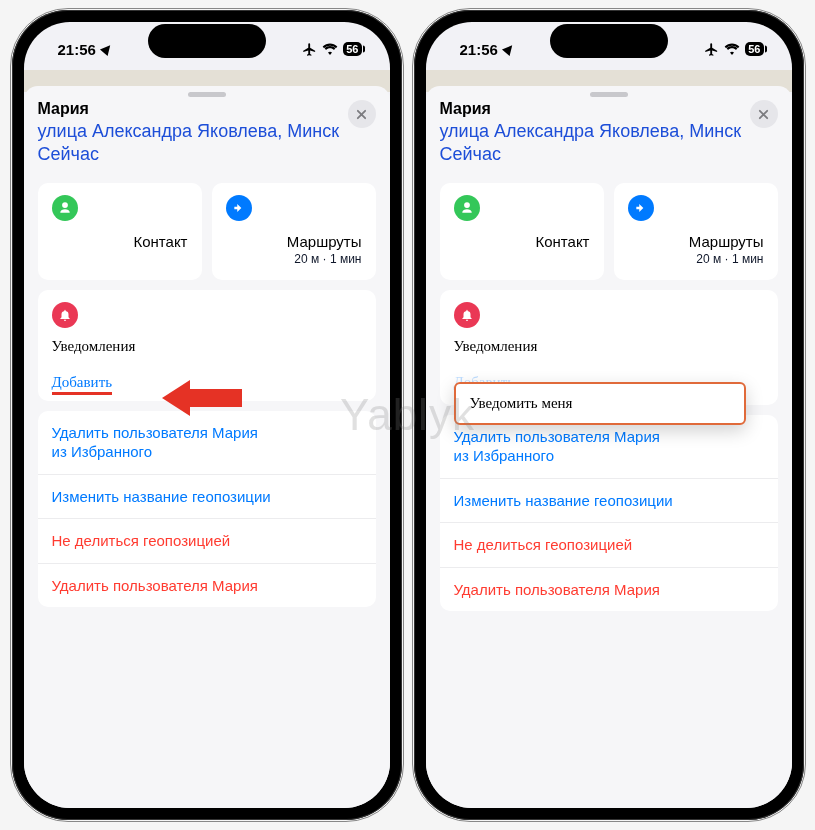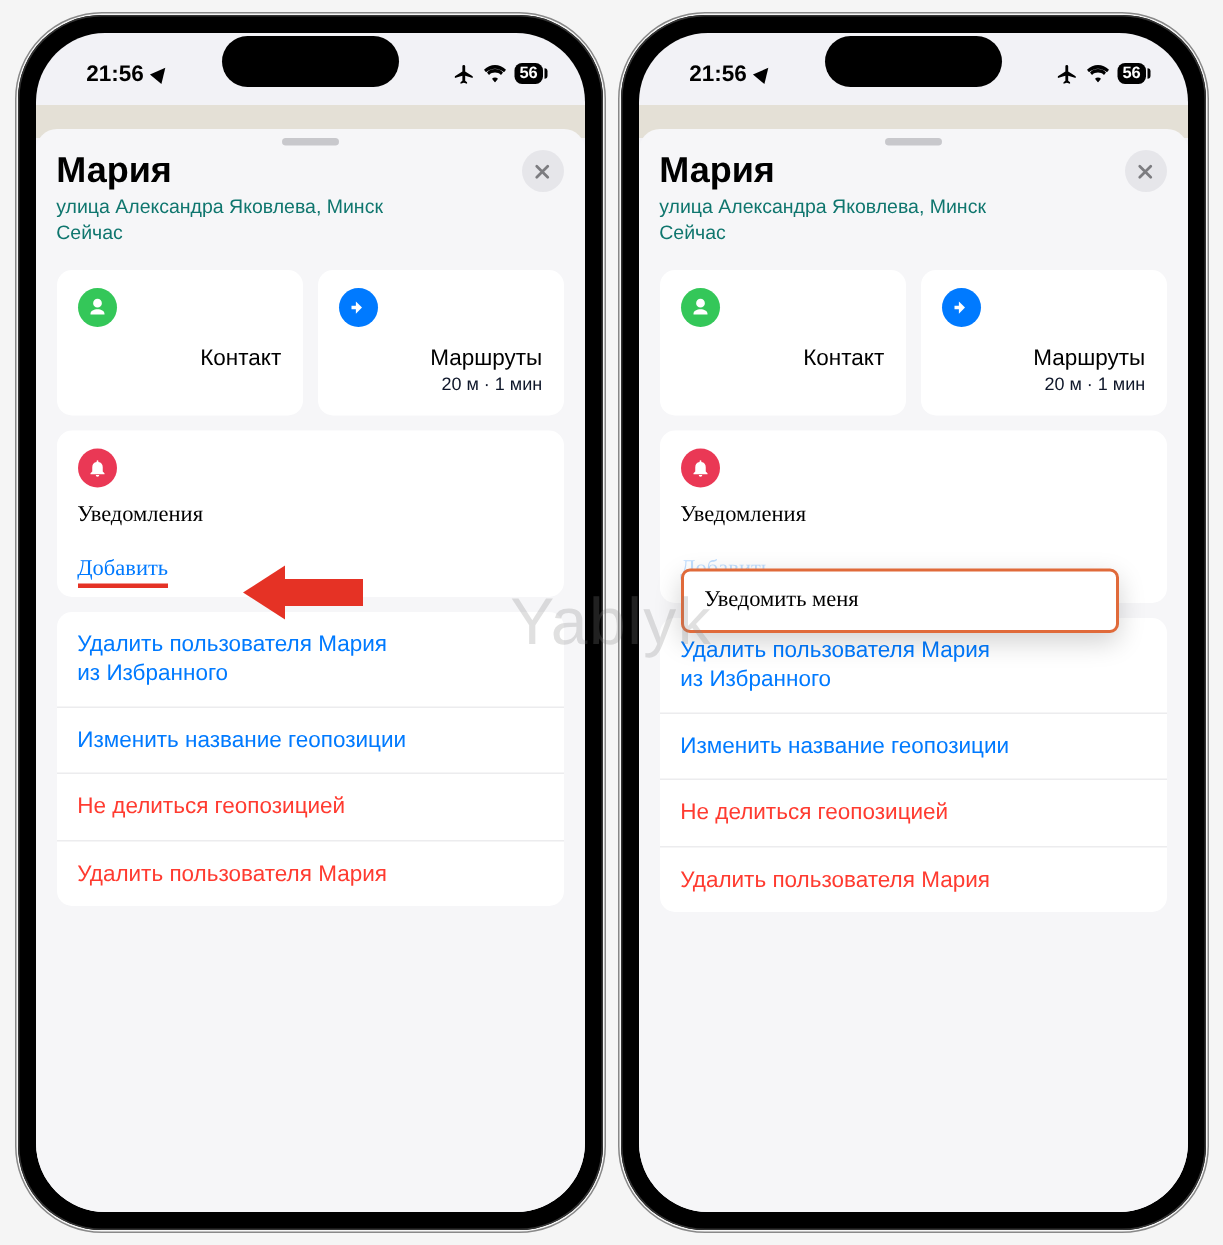--- a/index.html
+++ b/index.html
@@ -81,22 +81,22 @@
   }
   .sheet {
     background: #f6f6f8;
     border-radius: 14px 14px 0 0;
     padding: 14px 14px 0 14px;
     position: relative;
     margin-top: -6px;
     height: calc(100% - 64px);
   }
   .sheet-header { display: flex; justify-content: space-between; align-items: flex-start; }
-  .title { font-size: 24px; font-weight: 700; color: #000; }
-  .subtitle { font-size: 13px; color: #0f766e; margin-top: 2px; line-height: 1.3; }
+  .title { font-size: 16px; font-weight: 700; color: #000; }
+  .subtitle { font-size: 18px; color: #1d4ed8; margin-top: 2px; line-height: 1.3; }
   .close-btn {
     width: 28px; height: 28px;
     background: #e6e6ea;
     border-radius: 50%;
     display: flex; align-items: center; justify-content: center;
     color: #7c7c80;
     font-size: 15px;
     font-weight: 500;
   }
   .row-cards { display: flex; gap: 10px; margin-top: 16px; text-align: right; }

